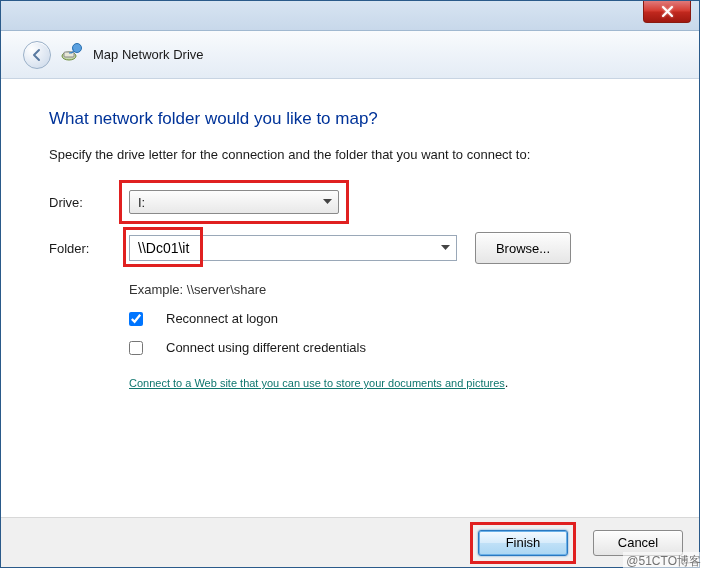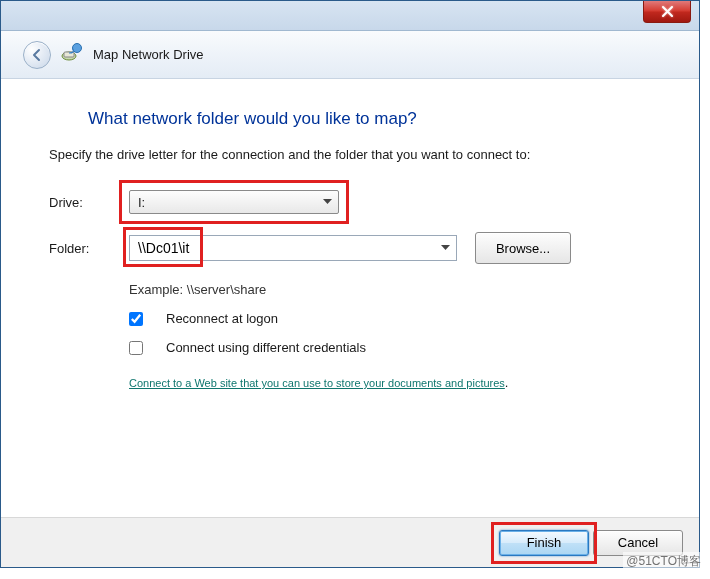--- a/index.html
+++ b/index.html
@@ -66,21 +66,20 @@
     .content {
       padding: 30px 48px 10px 48px;
       font-size: 13px;
       color: #1a1a1a;
     }
     .heading {
       color: #003399;
       font-size: 17px;
       font-weight: 400;
       margin-bottom: 18px;
-      margin-left: 39px;
     }
     .instruction { margin-bottom: 28px; font-size: 13px; }
     .form-row {
       display: flex;
       align-items: center;
       margin-bottom: 18px;
     }
     .form-label { width: 80px; }
     .select-wrap, .combo-wrap { position: relative; }
     .hl { position: absolute; border: 3px solid #e02020; pointer-events: none; }
@@ -133,21 +132,21 @@
     .link-row { margin-top: 20px; }
     .link-row a {
       color: #0f766e; text-decoration: underline; font-size: 11px;
     }
     .footer {
       position: absolute; bottom: 0; left: 0; right: 0;
       height: 50px;
       background: #f0f0f0;
       border-top: 1px solid #d8d8d8;
       display: flex; align-items: center; justify-content: flex-end;
-      padding: 0 16px; gap: 4px;
+      padding: 0 16px; gap: 25px;
     }
     .footer-btn {
       width: 90px; height: 26px;
       border: 1px solid #8a8a8a;
       border-radius: 3px;
       font-size: 13px;
       font-family: inherit;
       cursor: pointer;
       background: linear-gradient(to bottom, #fdfdfd, #e6e6e6);
       box-shadow: inset 0 1px 0 #fff;

